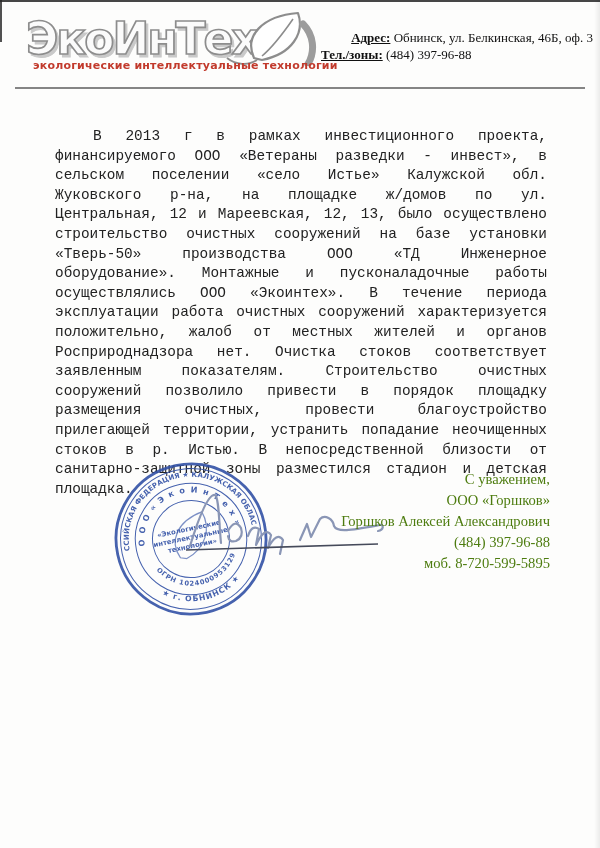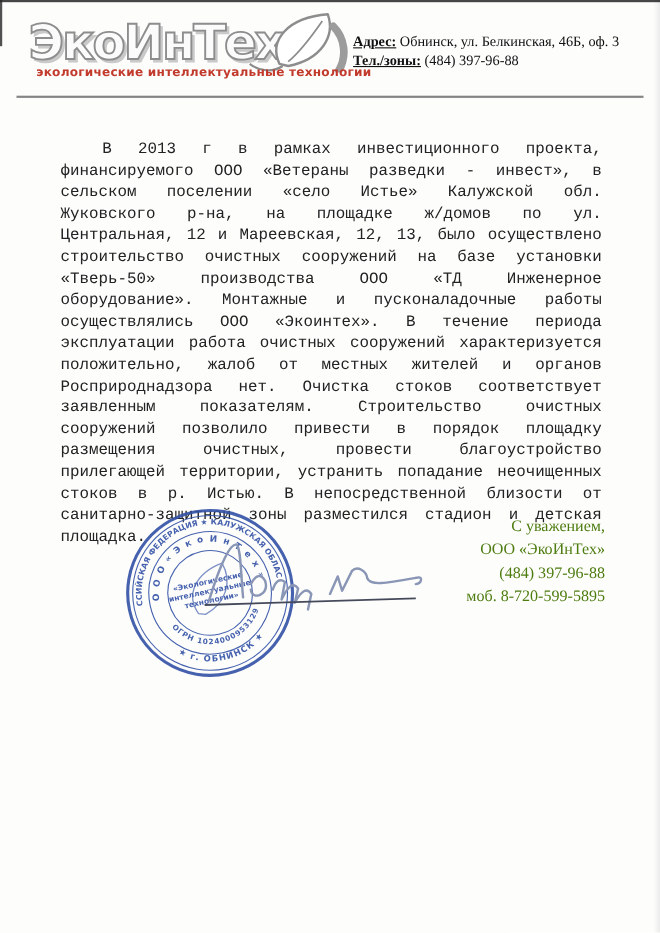--- a/index.html
+++ b/index.html
@@ -21,21 +21,21 @@
   .logo-subtitle{
     position:absolute;left:33px;top:59px;width:260px;
     font-family:"DejaVu Sans", sans-serif;
     font-size:11px;font-weight:bold;letter-spacing:.2px;
     color:#c23a2c;white-space:nowrap;
   }
   .contact{
     position:absolute;left:303px;top:29px;width:290px;
     font-size:13px;line-height:17px;color:#111;
   }
-  .contact .row1{margin-left:18px;}
+  .contact .row1{margin-left:6px;text-align:right;}
   .contact .row2{margin-left:18px;}
   .contact .lbl{font-weight:bold;text-decoration:underline;}
   .divider{position:absolute;left:15px;top:87px;width:570px;height:2px;background:#858585;}
 
   
   .body-text{
     position:absolute;left:55px;top:127px;width:492px;
     font-size:14.4px;line-height:19.6px;
     text-align:justify;text-indent:38px;
     color:#222;word-spacing:1.6px;font-family:Liberation Mono, monospace;
@@ -136,18 +136,19 @@
         <path d="M 48 45 q 7 -13 13 -3 q 3 9 -5 13 q -7 2 -8 -5"></path>
         <path d="M 68 50 q 4 -12 11 -7 l -3 16 q 9 -19 15 -10 l -3 13 q 9 -17 15 -8 l -3 14"></path>
         <path d="M 120 54 l 7 -16 l 4 13 l 9 -18 C 145 28 153 33 154 40 C 157 47 172 44 200 39 C 204 38 204 44 198 45"></path>
       </g>
       <path d="M 6 64 L 198 58" fill="none" stroke="#454a5a" stroke-width="1.6"></path>
     </svg>
   </div>
 
   <div class="closing">
     <div>С уважением,</div>
-    <div>ООО «ЭкоИнТех»</div>
+    <div>ООО «Горшков»</div>
+    <div>Горшков Алексей Александрович</div>
     <div>(484) 397-96-88</div>
     <div>моб. 8-720-599-5895</div>
   </div>
 
 </div>
 
 </body></html>

